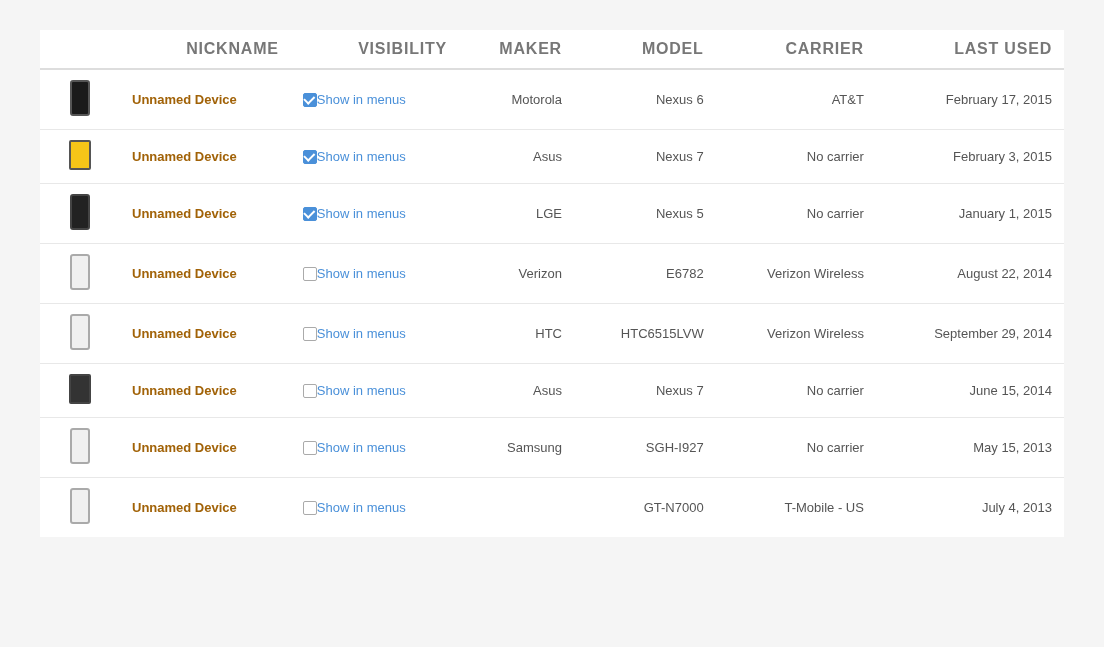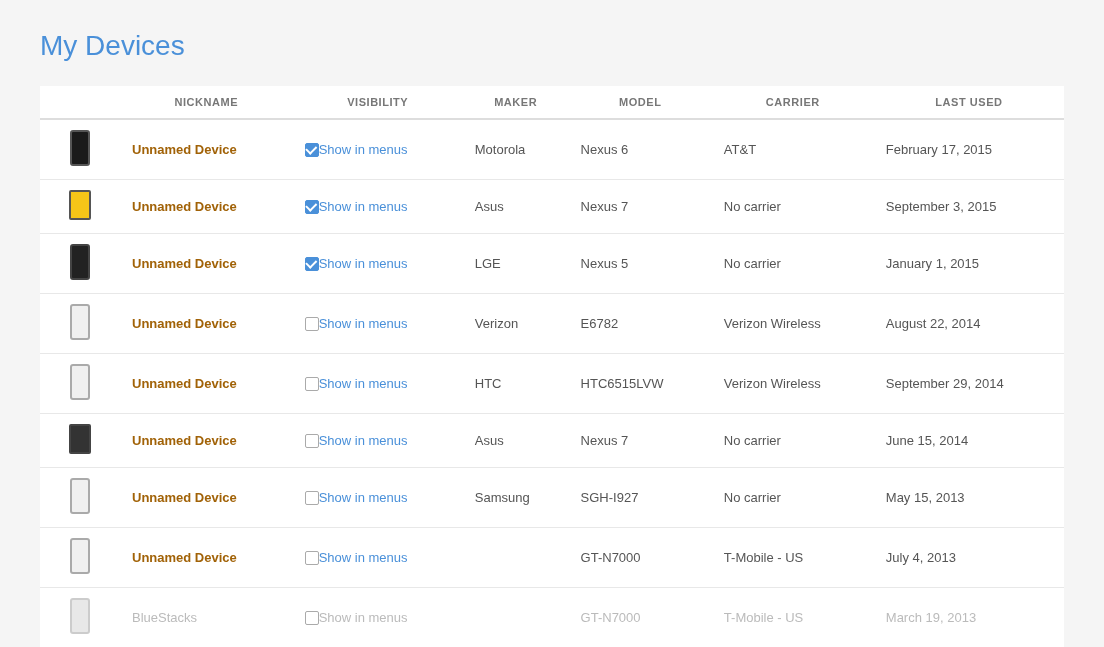--- a/index.html
+++ b/index.html
@@ -22,23 +22,23 @@
     }
     table {
       width: 100%;
       border-collapse: collapse;
       background: #fff;
     }
     thead tr {
       border-bottom: 2px solid #ddd;
     }
     thead th {
-      text-align: center;
+      text-align: right;
       padding: 10px 12px;
-      font-size: 11px;
+      font-size: 16px;
       font-weight: 700;
       color: #777;
       letter-spacing: 0.05em;
       text-transform: uppercase;
     }
     thead th.col-device {
       width: 80px;
     }
     tbody tr {
       border-bottom: 1px solid #e8e8e8;
@@ -109,37 +109,37 @@
     }
     .show-in-menus {
       color: #4a90d9;
       font-size: 13px;
     }
     .show-in-menus.faded {
       color: #bbb;
     }
     td.maker, td.model, td.carrier, td.lastused {
       color: #555;
+      text-align: right;
     }
     td.faded-text {
       color: #bbb;
     }
     .row-faded td {
       color: #bbb;
     }
     .row-faded .nickname {
       color: #bbb;
       font-weight: 400;
     }
   </style>
 </head>
 <body>
 
 <div class="page-container">
-  <h1>My Devices</h1>
 
   <table>
     <thead>
       <tr>
         <th class="col-device"></th>
         <th>NICKNAME</th>
         <th>VISIBILITY</th>
         <th>MAKER</th>
         <th>MODEL</th>
         <th>CARRIER</th>
@@ -166,21 +166,21 @@
           <td><span class="nickname">Unnamed Device</span></td>
           <td>
             <div class="visibility-cell">
               <div class="checkbox-icon checked"></div>
               <span class="show-in-menus">Show in menus</span>
             </div>
           </td>
           <td class="maker">Asus</td>
           <td class="model">Nexus 7</td>
           <td class="carrier">No carrier</td>
-          <td class="lastused">September 3, 2015</td>
+          <td class="lastused">February 3, 2015</td>
         </tr>
         <tr>
           <td class="col-device"><div class="phone-portrait" style="width:20px;height:36px;background:#222;border-color:#444;border-radius:3px;"></div></td>
           <td><span class="nickname">Unnamed Device</span></td>
           <td>
             <div class="visibility-cell">
               <div class="checkbox-icon checked"></div>
               <span class="show-in-menus">Show in menus</span>
             </div>
           </td>
@@ -251,30 +251,16 @@
           <td>
             <div class="visibility-cell">
               <div class="checkbox-icon"></div>
               <span class="show-in-menus">Show in menus</span>
             </div>
           </td>
           <td class="maker"></td>
           <td class="model">GT-N7000</td>
           <td class="carrier">T-Mobile - US</td>
           <td class="lastused">July 4, 2013</td>
-        </tr>
-        <tr class="row-faded">
-          <td class="col-device"><div class="phone-portrait faded" style="width:20px;height:36px;background:#e8e8e8;border-color:#ccc;border-radius:3px;"></div></td>
-          <td><span class="nickname faded">BlueStacks</span></td>
-          <td>
-            <div class="visibility-cell">
-              <div class="checkbox-icon"></div>
-              <span class="show-in-menus faded">Show in menus</span>
-            </div>
-          </td>
-          <td class="faded-text"></td>
-          <td class="faded-text">GT-N7000</td>
-          <td class="faded-text">T-Mobile - US</td>
-          <td class="faded-text">March 19, 2013</td>
         </tr>
       </tbody>
   </table>
 </div>
 
 </body></html>

